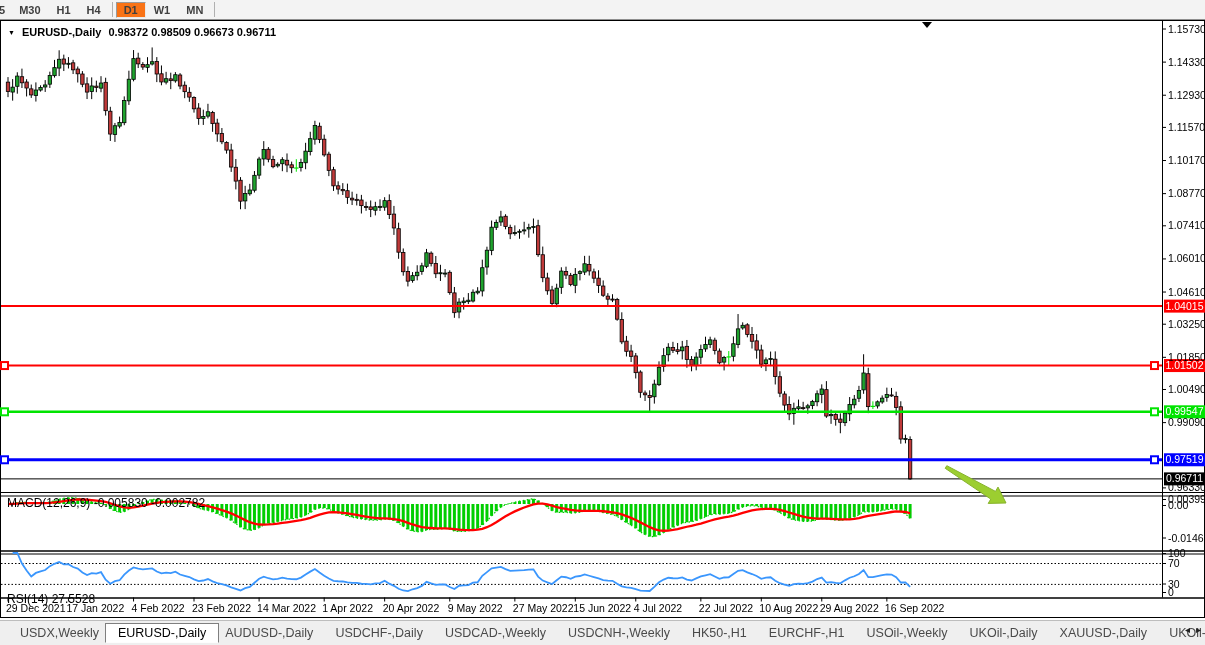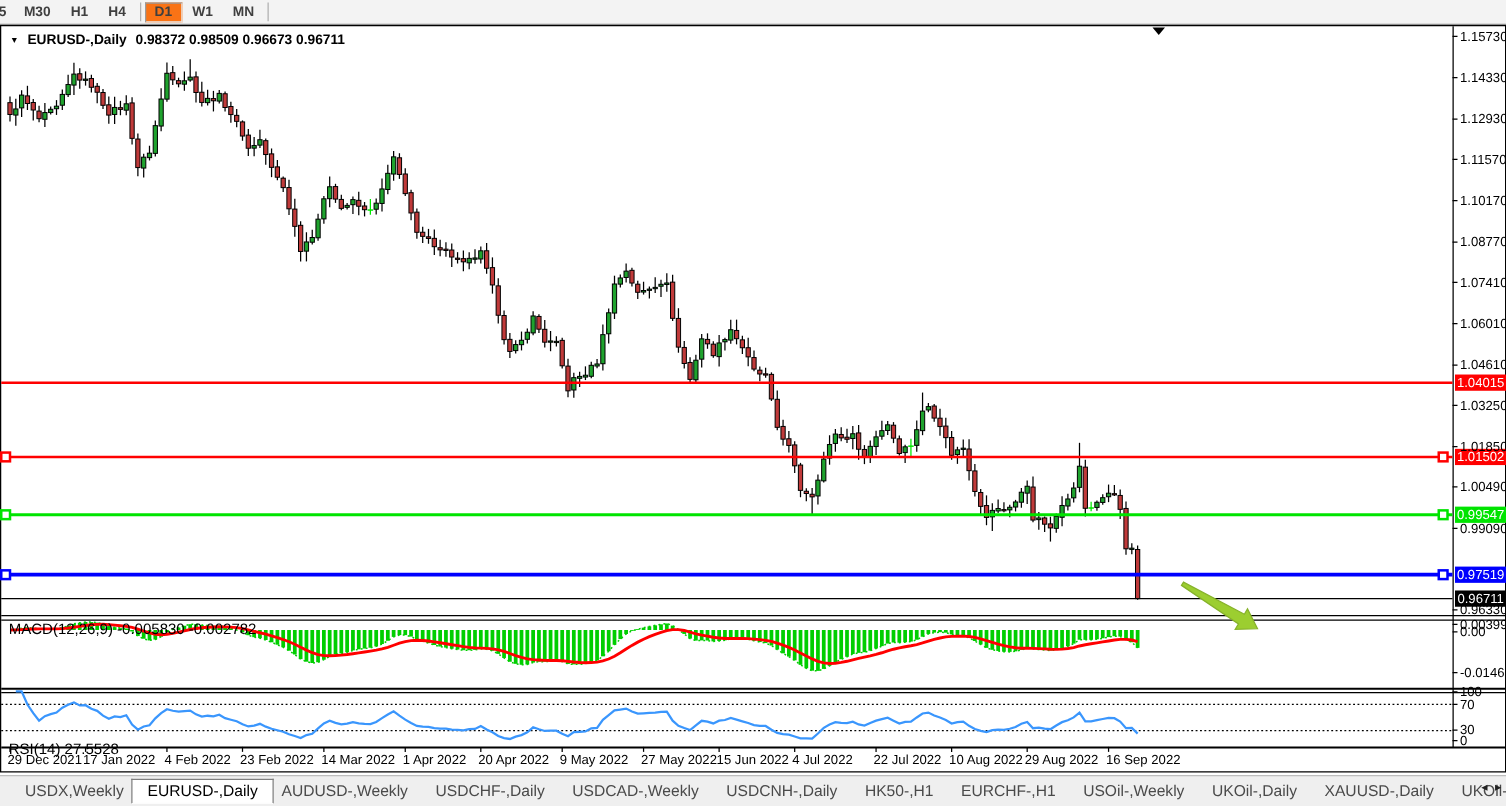--- a/index.html
+++ b/index.html
@@ -762,27 +762,27 @@
         <text x="1168" y="587.5" font-family="&quot;Liberation Sans&quot;,sans-serif" font-size="10.5" fill="#000">30</text>
         <line x1="1162" y1="592.5" x2="1166" y2="592.5" stroke="#000" stroke-width="1"></line>
         <text x="1168" y="596" font-family="&quot;Liberation Sans&quot;,sans-serif" font-size="10.5" fill="#000">0</text>
       </g>
       <polygon points="945.2,468.3 990.8,499.1 988.2,503.4 1006.0,503.0 998.0,487.1 995.5,491.4 946.8,465.7" fill="#9CCE30" stroke="#86B22A" stroke-width="1"></polygon>
     </svg>
 
   <div class="tabbar">
       <div class="tab">USDX,Weekly</div>
       <div class="tab active">EURUSD-,Daily</div>
-      <div class="tab">AUDUSD-,Weekly</div>
+      <div class="tab">AUDUSD-,Daily</div>
       <div class="tabsep"></div>
       <div class="tab">USDCHF-,Daily</div>
       <div class="tabsep"></div>
       <div class="tab">USDCAD-,Weekly</div>
       <div class="tabsep"></div>
-      <div class="tab">USDCNH-,Daily</div>
+      <div class="tab">USDCNH-,Weekly</div>
       <div class="tabsep"></div>
       <div class="tab">HK50-,H1</div>
       <div class="tabsep"></div>
       <div class="tab">EURCHF-,H1</div>
       <div class="tabsep"></div>
       <div class="tab">USOil-,Weekly</div>
       <div class="tabsep"></div>
       <div class="tab">UKOil-,Daily</div>
       <div class="tabsep"></div>
       <div class="tab">XAUUSD-,Daily</div>

